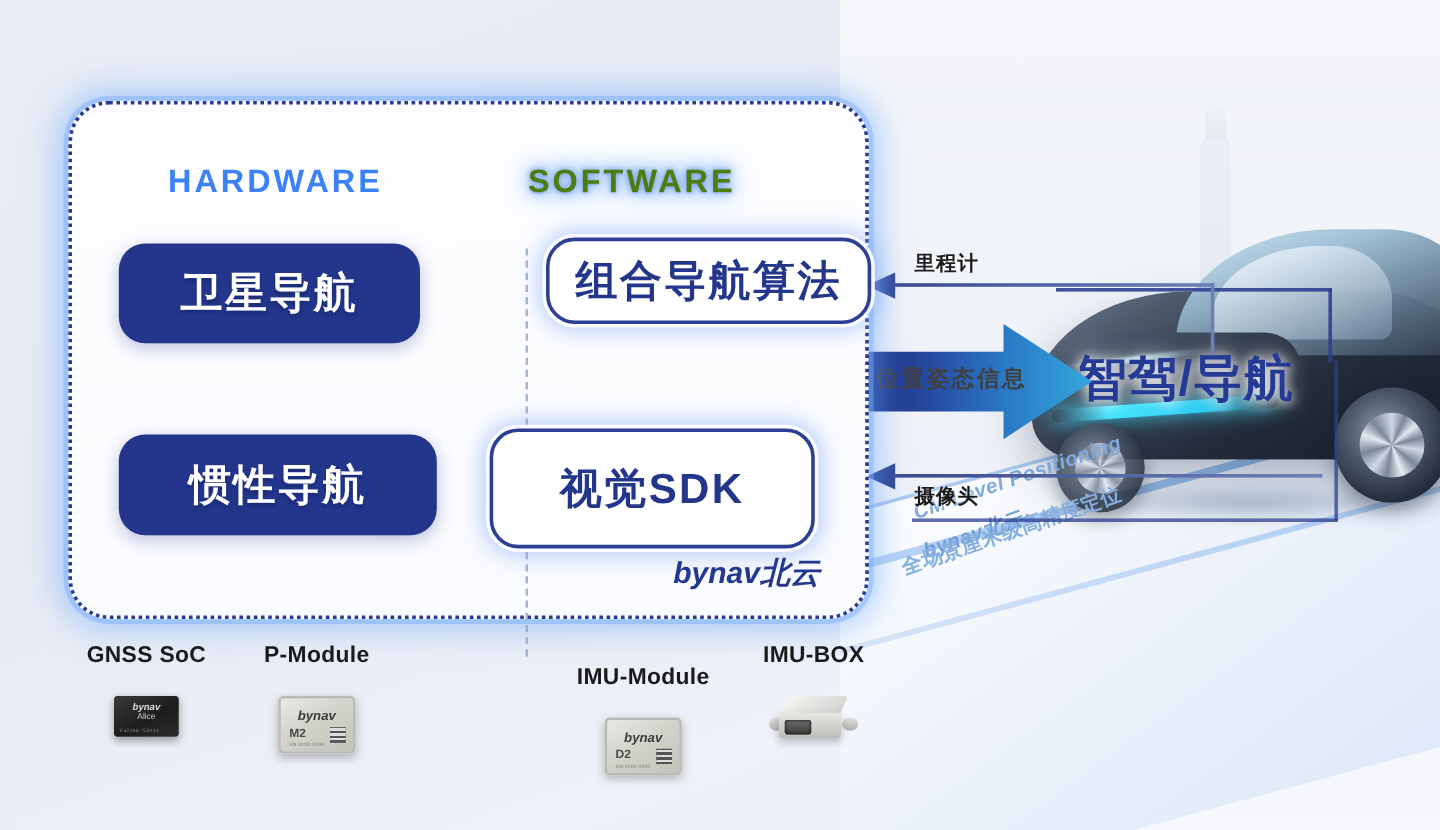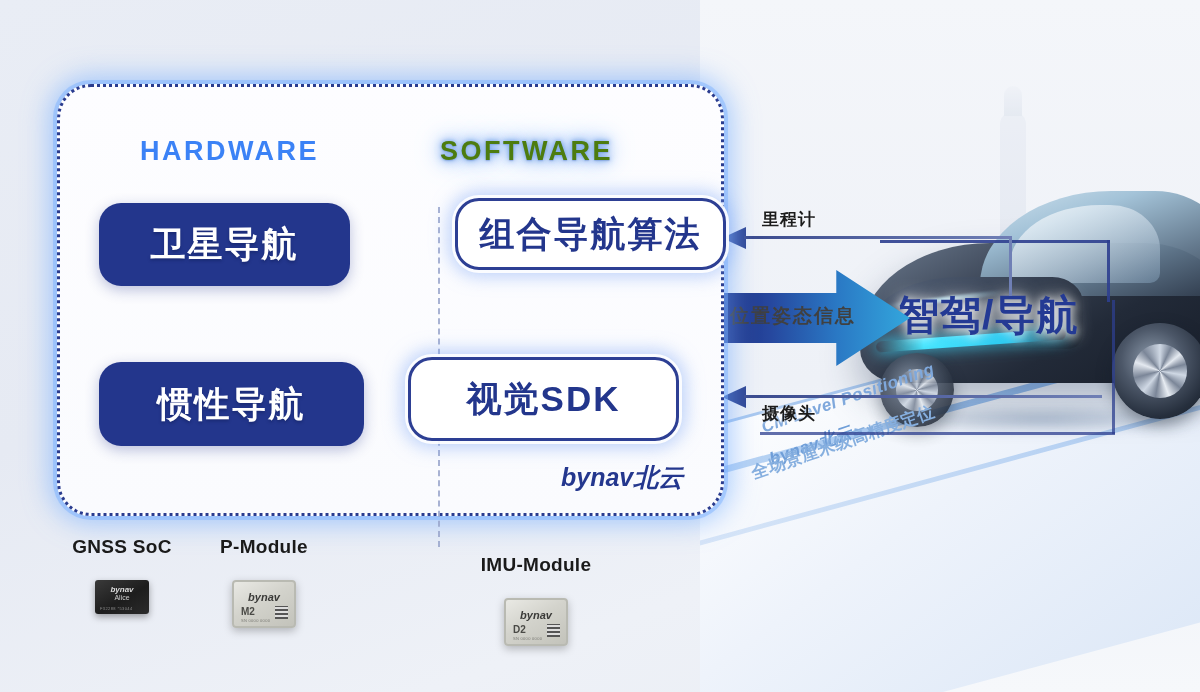--- a/index.html
+++ b/index.html
@@ -186,21 +186,21 @@
   .tile.ghost{
     background:#ffffff; border:3px solid #2d3f94; border-radius:24px;
     box-shadow:0 0 0 3px rgba(255,255,255,.9),0 0 18px 6px rgba(130,170,245,.55);
   }
   .tile.ghost .tile-label{ color:#23368c; }
   .tile-label{ font-size:35px; font-weight:bold; letter-spacing:2px; white-space:nowrap; }
 
   #tile-gnss{ left:99px; top:203px; width:251px; height:83px; }
   #tile-ins { left:99px; top:362px; width:265px; height:84px; }
   #tile-algo{ left:408px; top:198px; width:271px; height:72px;margin-left:47px; }
-  #tile-sdk { left:408px; top:357px; width:271px; height:84px; }
+  #tile-sdk { left:408px; top:357px; width:271px; height:100px; }
 
   #card-logo{
     position:absolute; left:561px; top:461px; font-size:25px; font-weight:bold;
     font-style:italic; color:#24378e; letter-spacing:0px; white-space:nowrap;
   }
 
   
   #products{ position:absolute; left:52px; top:536px; width:676px; height:120px; }
   .product{ position:absolute; top:0; text-align:center; }
   .product .pname{ font-size:19px; font-weight:bold; color:#1a1a1a; white-space:nowrap; letter-spacing:.3px; }
@@ -387,14 +387,26 @@
     <div class="pimg" style="width:64px;">
       <div class="module">
         <div class="mtext">bynav</div>
         <div class="mmodel">D2</div>
         <div class="mqr"></div>
         <div class="mcode">SN 0000 0000</div>
       </div>
     </div>
   </div>
 
+  <div class="product" style="left:556px; width:140px;">
+    <div class="pname">IMU-BOX</div>
+    <div class="pimg" style="width:62px;">
+      <div class="imubox">
+        <div class="ear l"></div>
+        <div class="ear"></div>
+        <div class="lid"></div>
+        <div class="bodyb"></div>
+        <div class="conn"></div>
+      </div>
+    </div>
+  </div>
 
 </div>
 
 </body></html>

